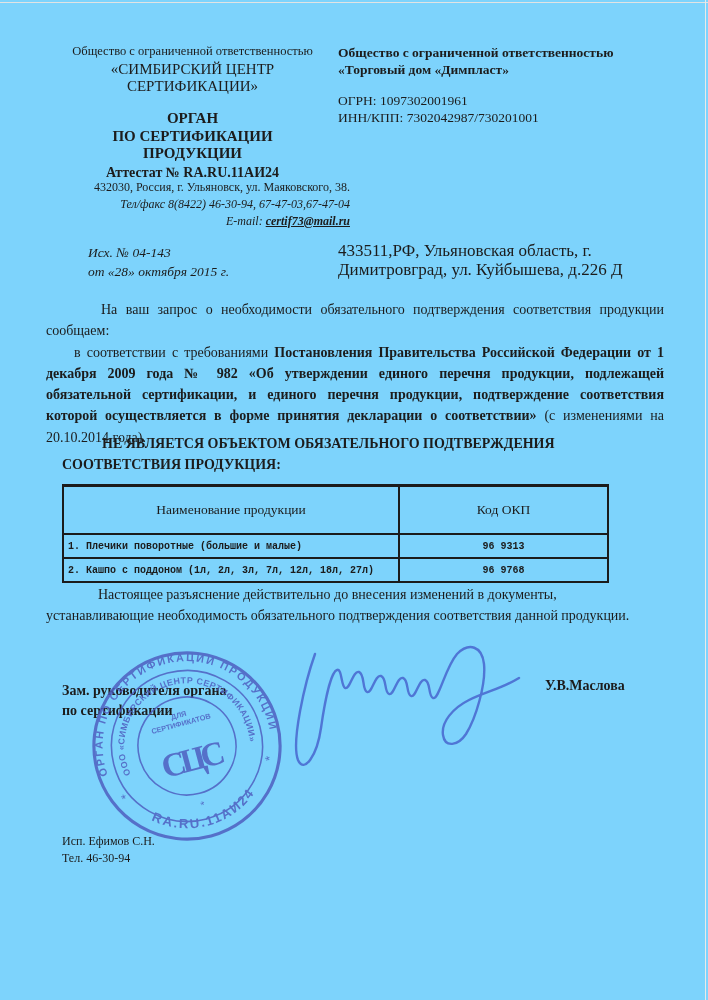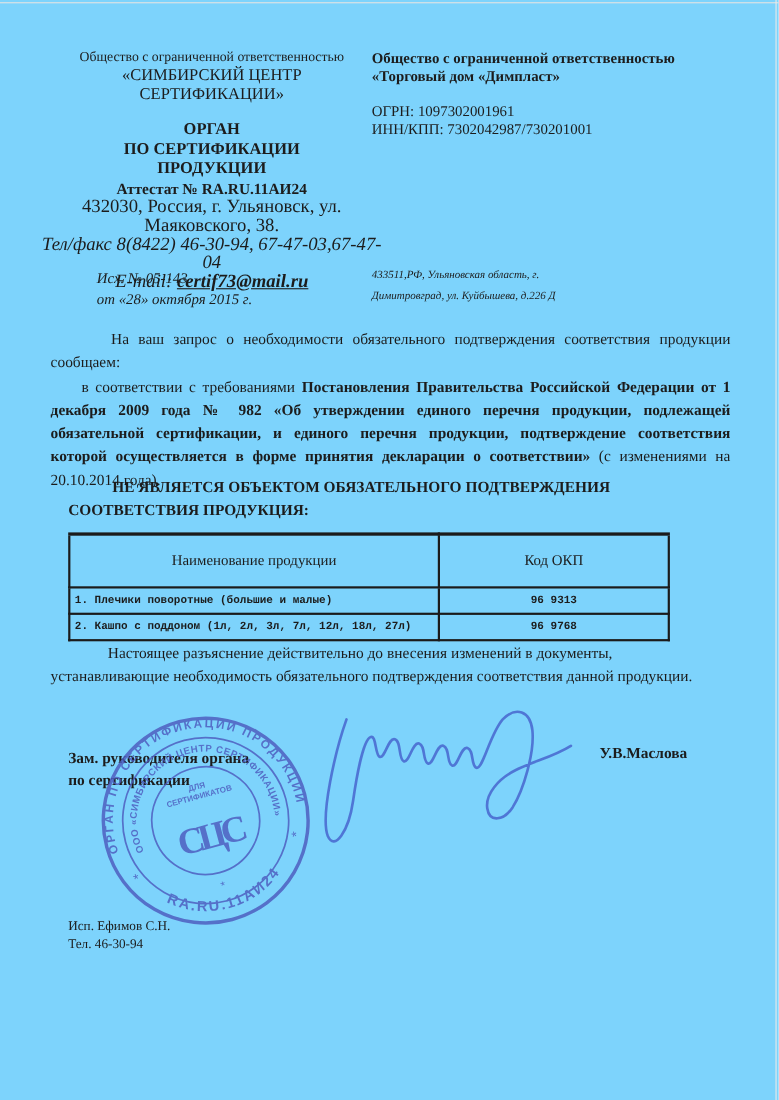--- a/index.html
+++ b/index.html
@@ -13,26 +13,26 @@
   .header-left{position:absolute;left:70px;top:44px;width:245px;text-align:center;}
   .header-left .org-type{font-size:12.5px;line-height:15px;}
   .header-left .org-name{font-size:15px;font-weight:normal;line-height:17px;margin-top:2px;}
   .header-left .body-name{font-size:15px;font-weight:bold;line-height:17.5px;margin-top:15px;}
   .header-left .attestat{font-size:14px;font-weight:bold;line-height:17px;margin-top:1px;}
 
   .header-right{position:absolute;left:338px;top:44px;width:340px;}
   .header-right .org{font-size:13.5px;font-weight:bold;line-height:17px;}
   .header-right .reg{font-size:13.5px;line-height:16.5px;margin-top:15px;}
 
-  .contacts{position:absolute;left:35px;top:179px;width:315px;text-align:center;font-size:17px;line-height:17px;}
+  .contacts{position:absolute;left:35px;top:179px;width:315px;text-align:right;font-size:12px;line-height:17px;}
   .contacts .italic{font-style:italic;}
   .contacts .email{font-weight:bold;text-decoration:underline;font-style:italic;}
 
   .ref-left{position:absolute;left:88px;top:243px;font-size:13.5px;font-style:italic;line-height:19px;}
-  .ref-right{position:absolute;left:338px;top:241px;width:330px;font-size:10px;font-style:italic;line-height:19px;}
+  .ref-right{position:absolute;left:338px;top:241px;width:330px;font-size:17px;line-height:19px;}
 
   .body-text{position:absolute;left:46px;top:299px;width:618px;}
   .body-text p{margin:0;font-size:14px;line-height:21.3px;text-align:justify;}
   .body-text .p1{text-indent:55px;}
   .body-text .p2{text-indent:28px;}
   .body-text b{font-weight:bold;}
 
   .statement{position:absolute;left:62px;top:433px;width:545px;font-size:14px;font-weight:bold;line-height:21px;text-indent:40px;}
 
   table.products{position:absolute;left:62px;top:484px;width:537px;border-collapse:collapse;table-layout:fixed;}
@@ -91,21 +91,21 @@
 
   <div class="contacts">
     <div>432030, Россия, г. Ульяновск, ул. Маяковского, 38.</div>
     <div class="italic">Тел/факс 8(8422) 46-30-94, 67-47-03,67-47-04</div>
     <div class="italic">
       <span>E-mail: </span><span class="email">certif73@mail.ru</span>
     </div>
   </div>
 
   <div class="ref-left">
-    <div>Исх. № 05-143</div>
+    <div>Исх. № 04-143</div>
     <div>от  «28» октября  2015 г.</div>
   </div>
   <div class="ref-right">
     <div>433511,РФ, Ульяновская область, г.</div>
     <div>Димитровград, ул. Куйбышева, д.226 Д</div>
   </div>
 
   <div class="body-text">
     <p class="p1">На ваш запрос о необходимости обязательного подтверждения соответствия продукции сообщаем:</p>
     <p class="p2"><span>в соответствии с требованиями </span><b>Постановления Правительства Российской Федерации от 1 декабря 2009 года № 982 «Об утверждении единого перечня продукции, подлежащей обязательной сертификации, и единого перечня продукции, подтверждение соответствия которой осуществляется в форме принятия декларации о соответствии»</b><span> (с изменениями на 20.10.2014 года).</span></p>

